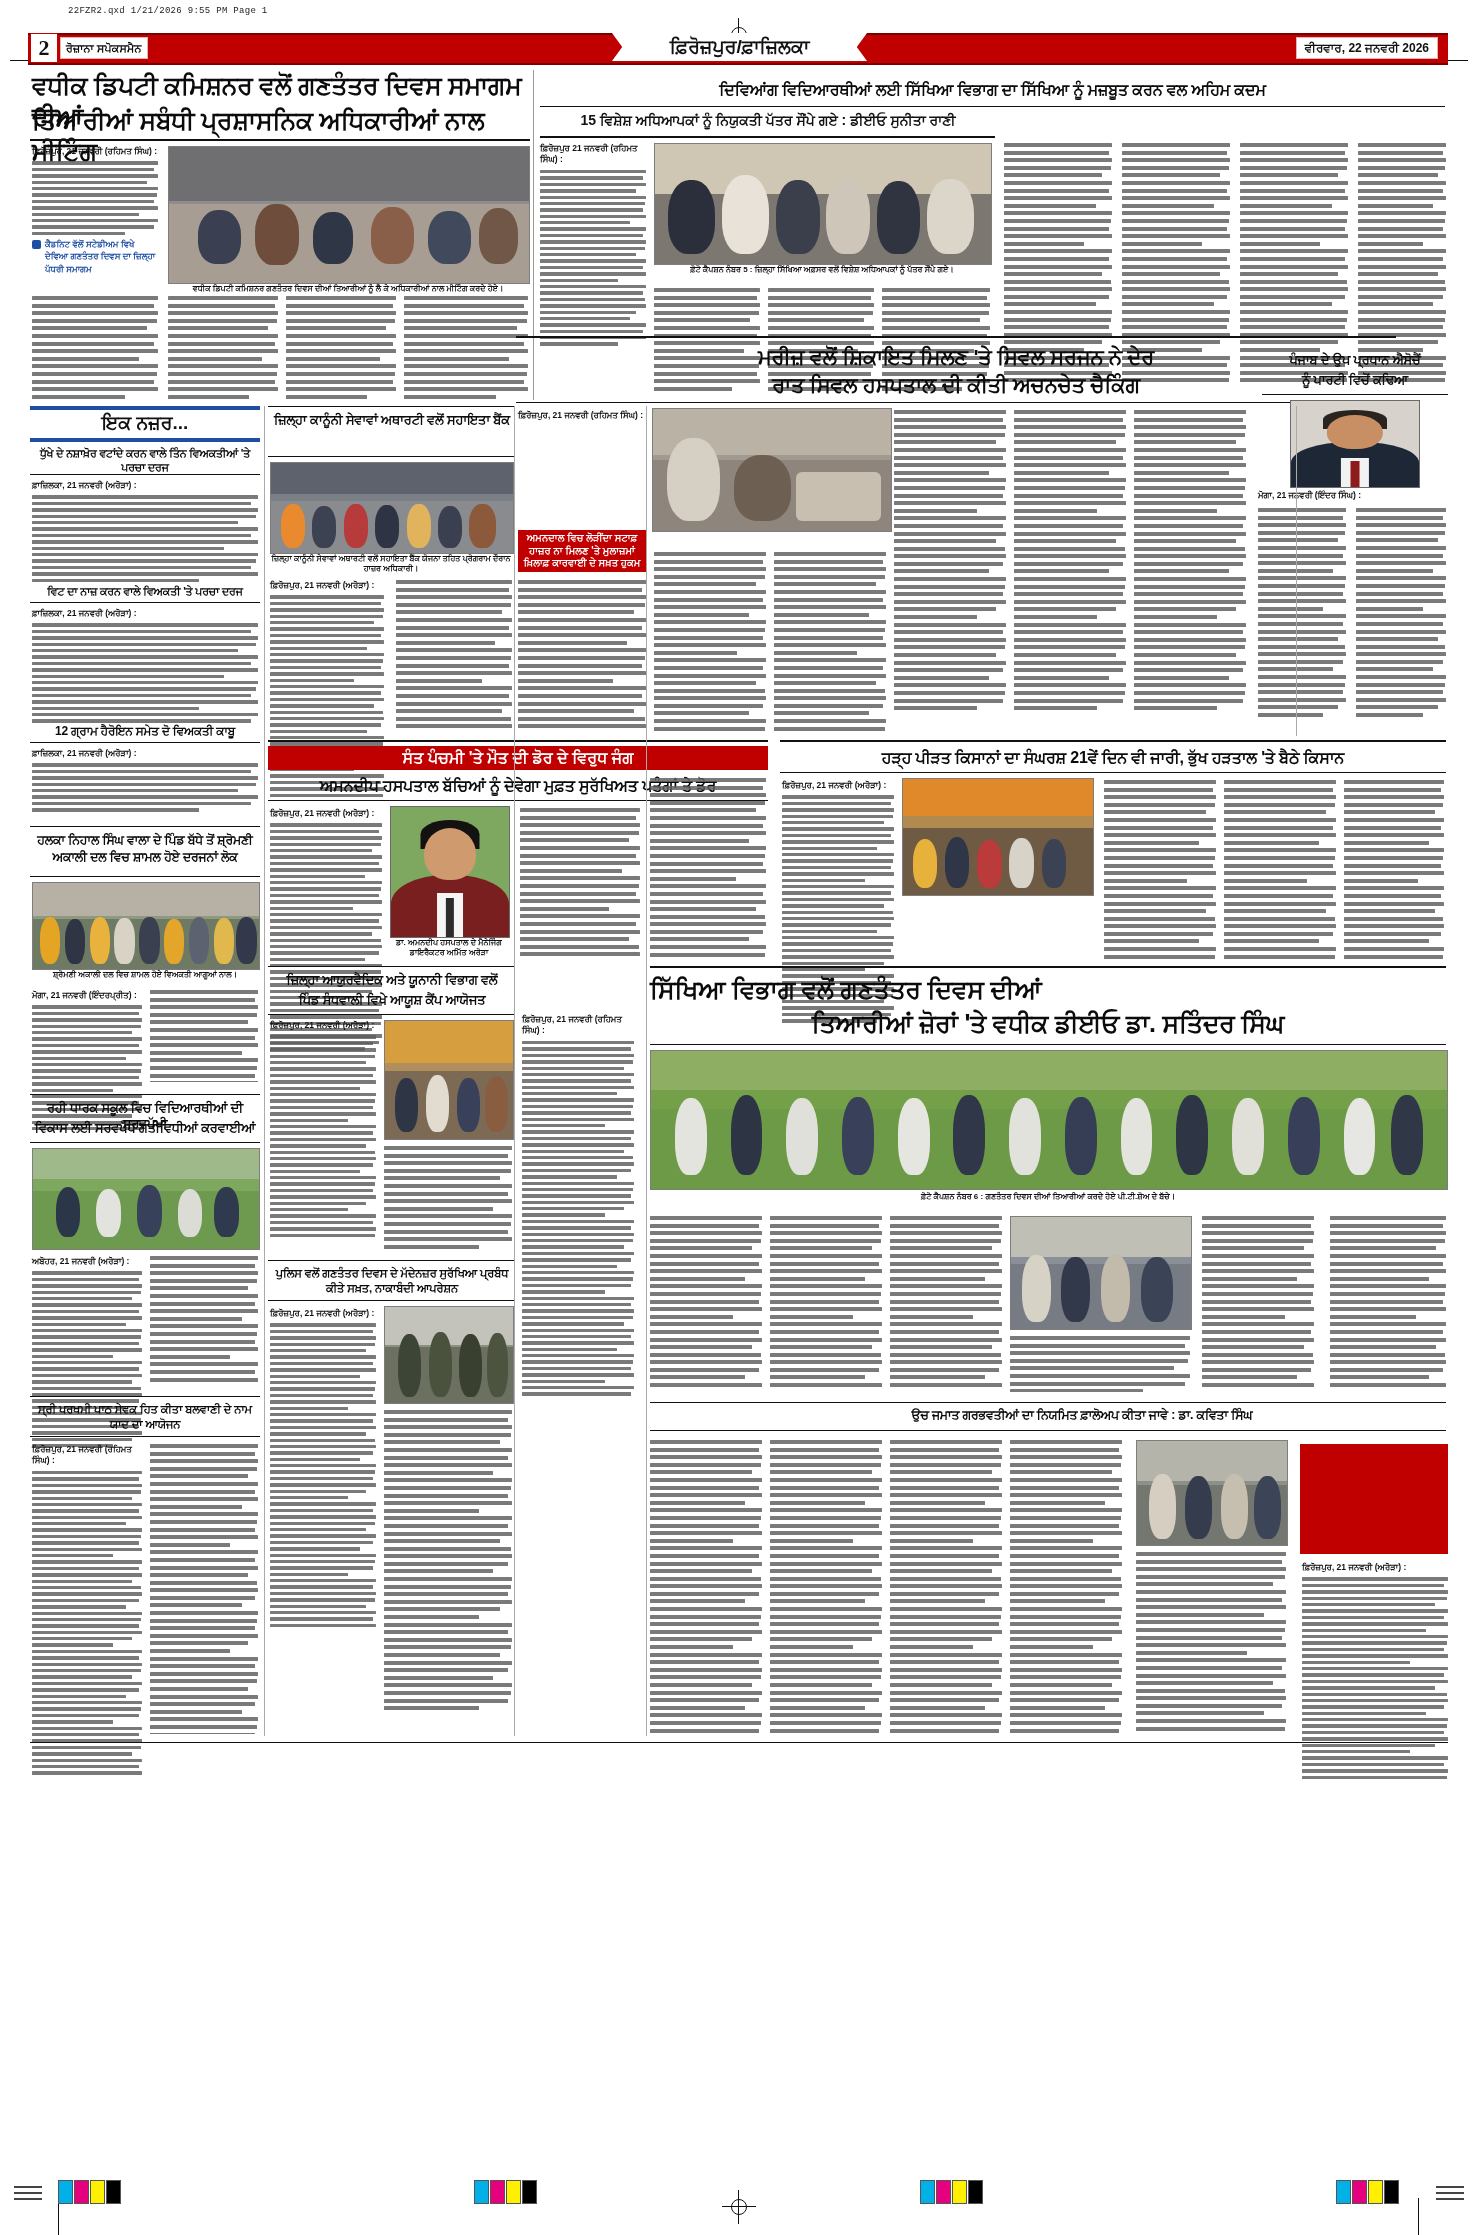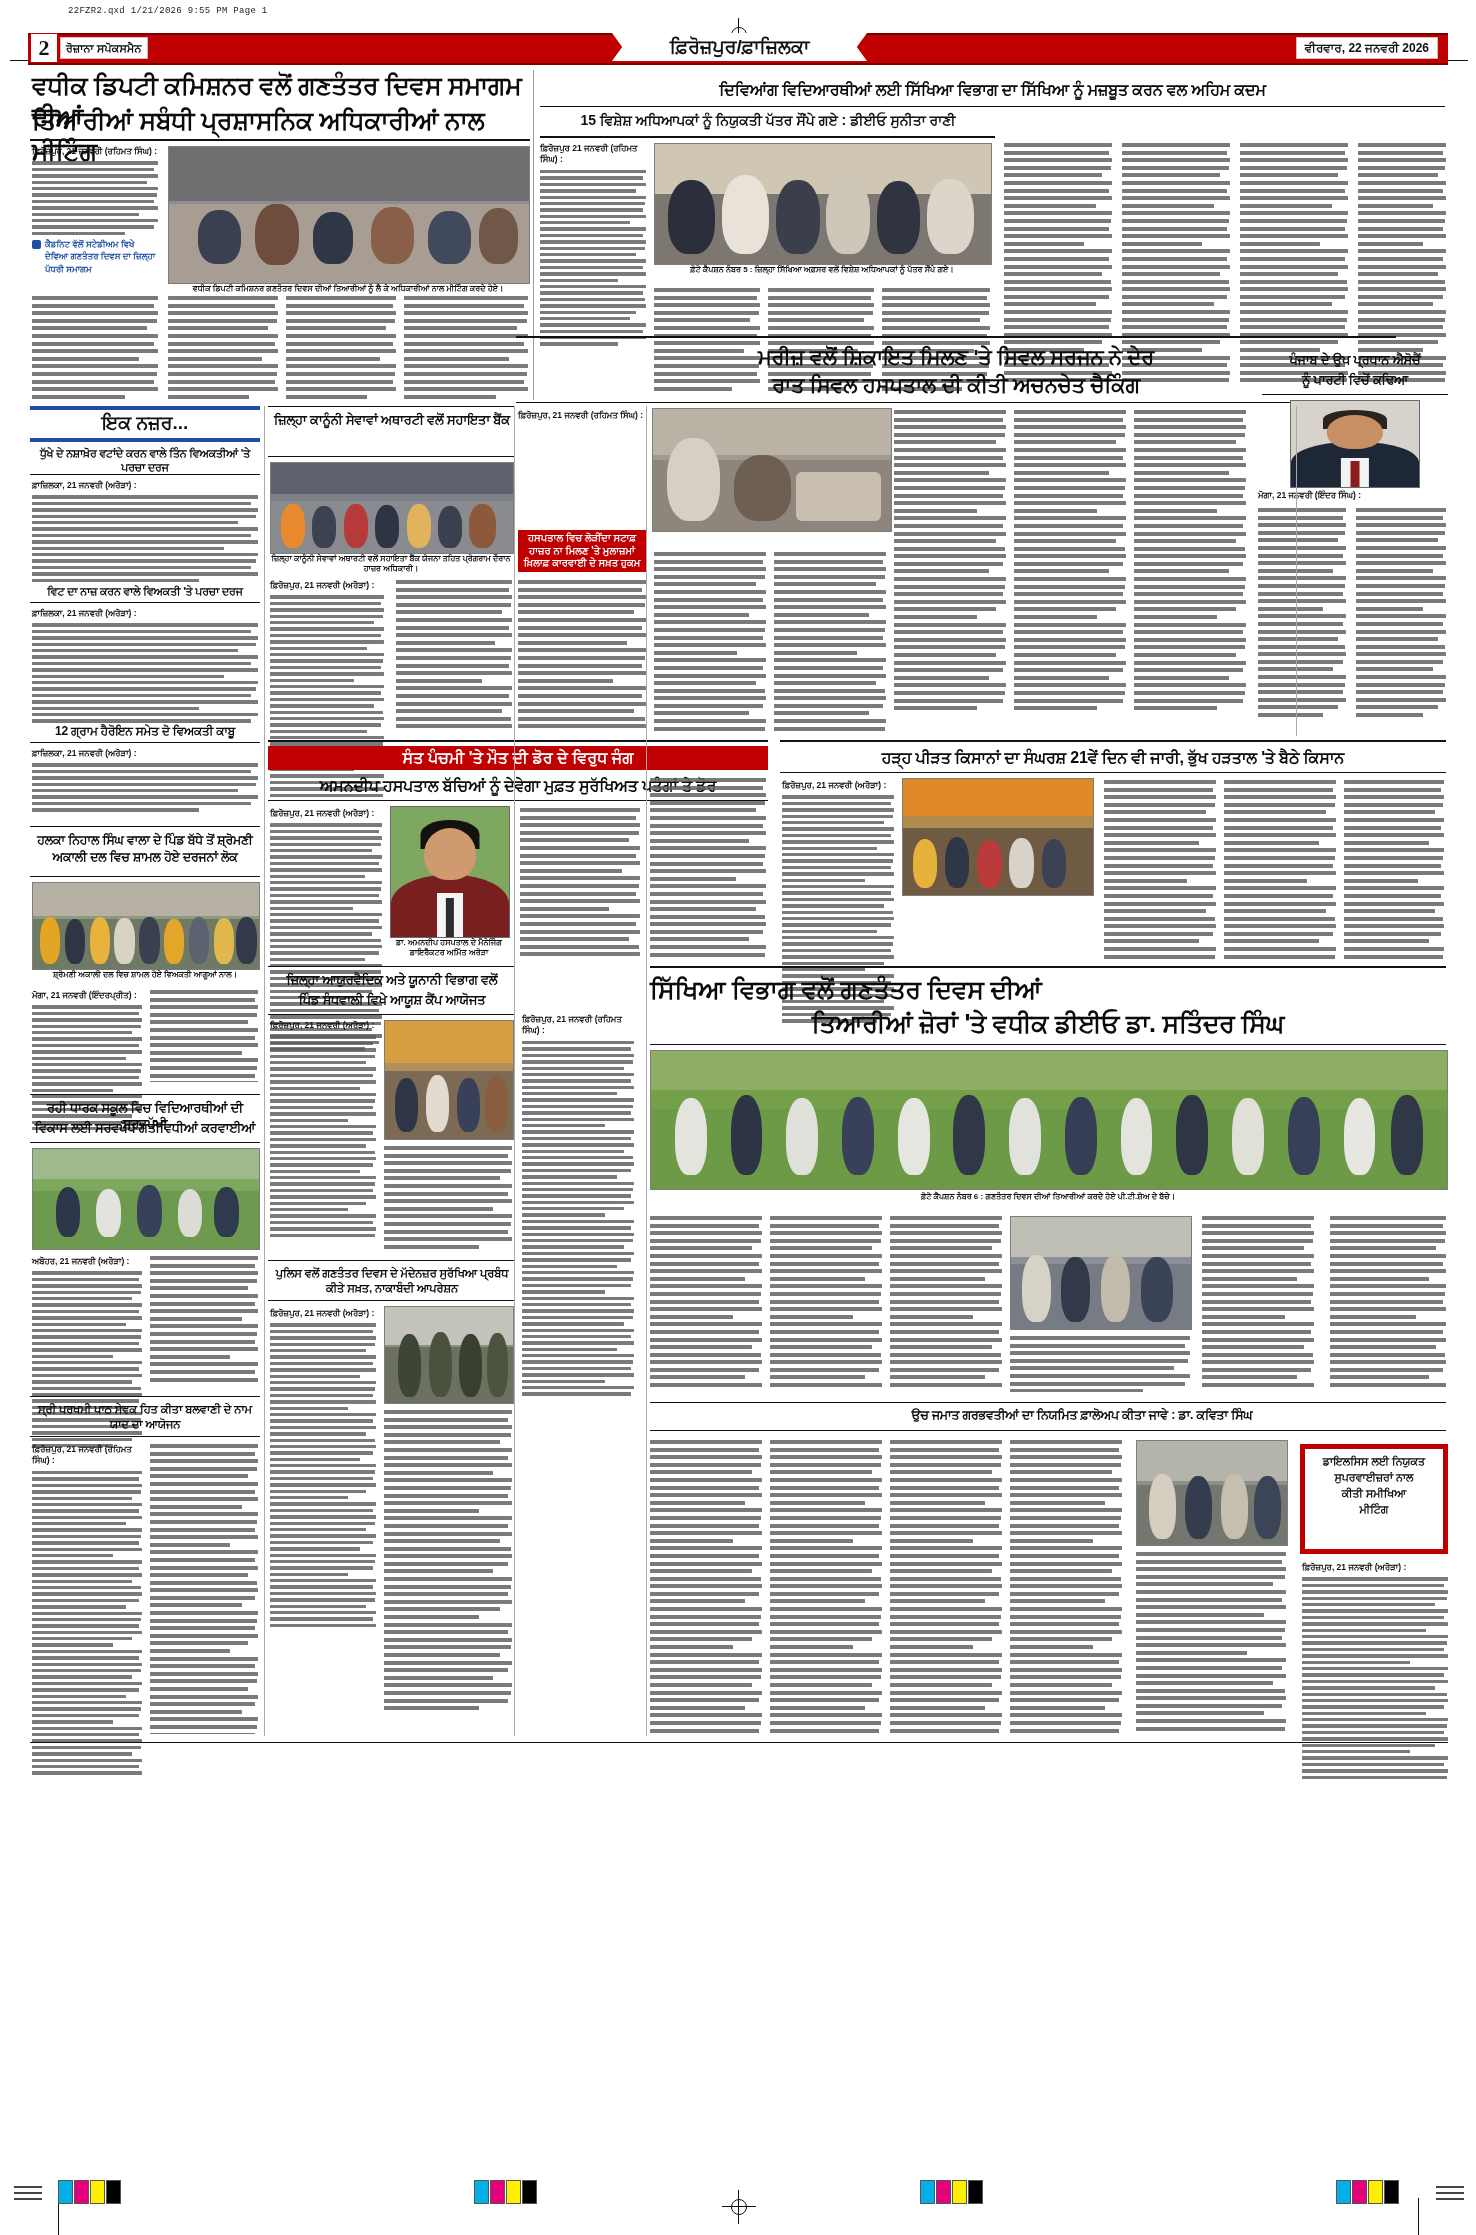--- a/index.html
+++ b/index.html
@@ -499,21 +499,21 @@
 
   <div class="photo" style="left:652px;top:408px;width:238px;height:122px;background:#a09a90;">
     <div class="sky" style="background:#b9b2a5;height:38%;"></div>
     <div class="grd" style="background:#8e867c;"></div>
     <div class="blob" style="left:6%;top:24%;width:22%;height:68%;background:#d6cfc4;"></div>
     <div class="blob" style="left:34%;top:38%;width:24%;height:54%;background:#6d5f52;"></div>
     <div class="blob" style="left:60%;top:52%;width:36%;height:40%;background:#c8bfb0;border-radius:6px;"></div>
   </div>
   <div class="cap" style="left:652px;top:532px;width:238px;"></div>
 
-  <div class="kicker" style="left:518px;top:530px;width:128px;height:42px;">ਹਸਪਤਾਲ ਵਿਚ ਲੋੜੀਂਦਾ ਸਟਾਫ਼ ਹਾਜ਼ਰ ਨਾ ਮਿਲਣ 'ਤੇ ਮੁਲਾਜ਼ਮਾਂ ਖ਼ਿਲਾਫ਼ ਕਾਰਵਾਈ ਦੇ ਸਖ਼ਤ ਹੁਕਮ</div>
+  <div class="kicker" style="left:518px;top:530px;width:128px;height:42px;">ਅਮਨਦਾਲ ਵਿਚ ਲੋੜੀਂਦਾ ਸਟਾਫ਼ ਹਾਜ਼ਰ ਨਾ ਮਿਲਣ 'ਤੇ ਮੁਲਾਜ਼ਮਾਂ ਖ਼ਿਲਾਫ਼ ਕਾਰਵਾਈ ਦੇ ਸਖ਼ਤ ਹੁਕਮ</div>
 
   <div class="copy" style="left:518px;top:580px;width:128px;height:155px;">
     <div class="ln s1"></div>
       <div class="ln s2"></div>
       <div class="ln s1"></div>
       <div class="ln s4"></div>
     <div class="ln s3"></div>
       <div class="ln s1"></div>
       <div class="ln s2"></div>
       <div class="ln s1"></div>
@@ -2016,26 +2016,20 @@
       <div class="ln s3"></div>
       <div class="ln s4"></div>
       <div class="ln s1"></div>
     <div class="ln s2"></div>
       <div class="ln s6"></div>
       <div class="ln s1"></div>
       <div class="ln s4"></div>
   </div>
 
   <div class="redbar" style="left:1300px;top:1444px;width:148px;height:110px;"></div>
-  <div style="position:absolute;left:1304px;top:1448px;width:140px;height:102px;background:#fff;border:1px solid #c00000;box-sizing:border-box;padding:5px 4px;text-align:center;">
-    <div style="font-size:11px;font-weight:bold;color:#111;line-height:1.45;">ਡਾਇਲਸਿਸ ਲਈ ਨਿਯੁਕਤ</div>
-    <div style="font-size:11px;font-weight:bold;color:#111;line-height:1.45;">ਸੁਪਰਵਾਈਜ਼ਰਾਂ ਨਾਲ</div>
-    <div style="font-size:11px;font-weight:bold;color:#111;line-height:1.45;">ਕੀਤੀ ਸਮੀਖਿਆ</div>
-    <div style="font-size:11px;font-weight:bold;color:#111;line-height:1.45;">ਮੀਟਿੰਗ</div>
-  </div>
   <div style="position:absolute;left:1302px;top:1562px;width:146px;">
     <div class="dateline">ਫ਼ਿਰੋਜ਼ਪੁਰ, 21 ਜਨਵਰੀ (ਅਰੋੜਾ) :</div>
     <div class="copy tight" style="position:relative;width:100%;">
       <div class="ln s1"></div>
         <div class="ln s2"></div>
         <div class="ln s1"></div>
         <div class="ln s4"></div>
       <div class="ln s3"></div>
         <div class="ln s1"></div>
         <div class="ln s2"></div>

